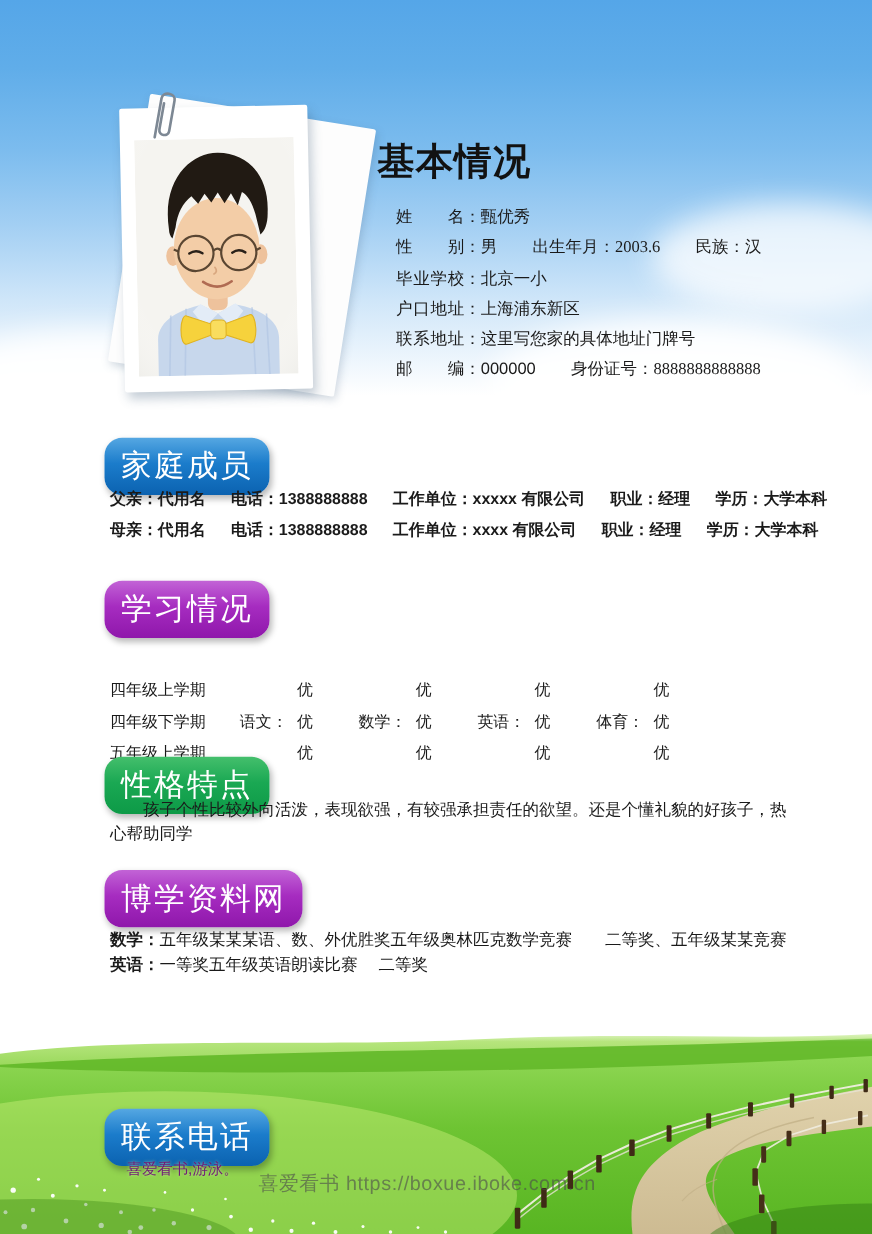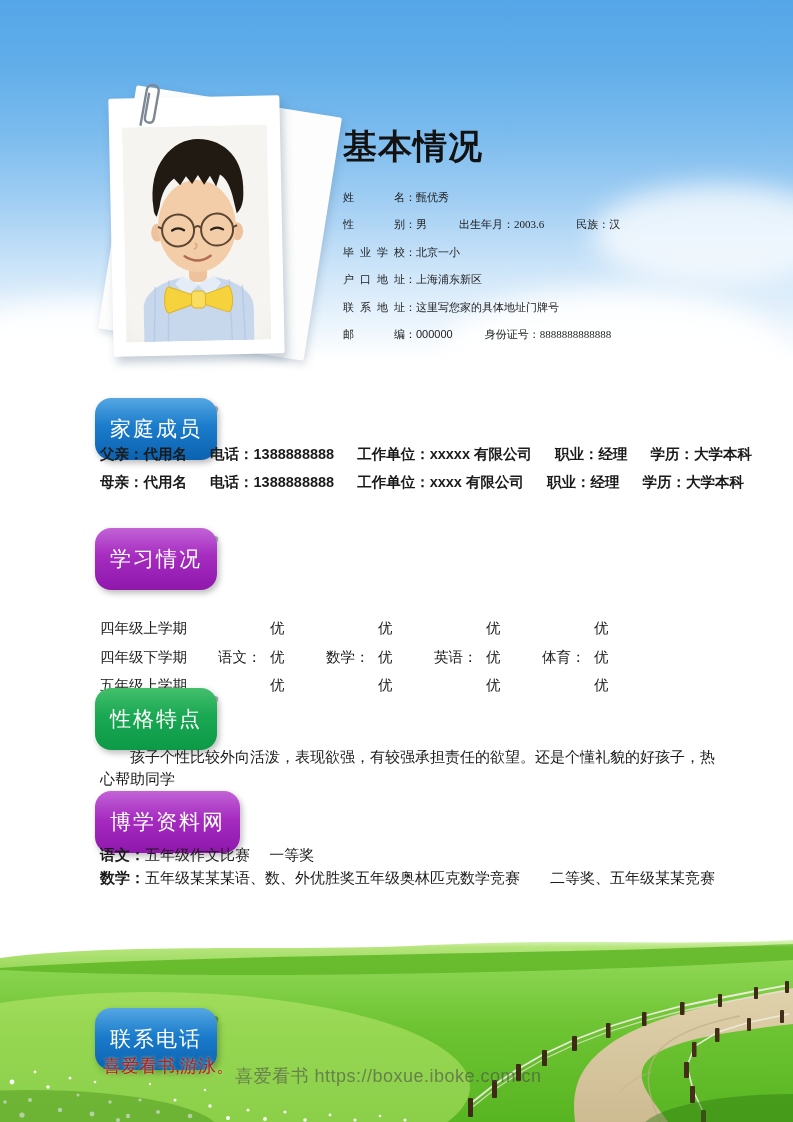--- a/index.html
+++ b/index.html
@@ -18,55 +18,55 @@
   
   .sheet-back{position:absolute;left:116px;top:100px;width:208px;height:246px;background:#fdfdfd;
               transform:rotate(9deg);box-shadow:2px 3px 8px rgba(70,100,130,.25);border-radius:2px;}
   .card{position:absolute;left:111px;top:97px;width:171px;height:258px;background:#ffffff;
         transform:rotate(-1.2deg);box-shadow:3px 6px 10px rgba(60,90,120,.3);border-radius:2px;}
   .card svg{position:absolute;left:13px;top:29px;}
   .clip{position:absolute;left:136px;top:80px;transform:rotate(10deg);}
   
   .basic{position:absolute;left:343px;top:124px;width:430px;}
   .basic h1{margin:0 0 14px 0;font-size:34px;font-weight:600;letter-spacing:1px;color:#121212;}
-  .brow{font-size:11px;line-height:27.4px;white-space:nowrap;}
+  .brow{font-size:15px;line-height:27.4px;white-space:nowrap;margin-left:17px;}
   .flabel{display:inline-block;width:62px;text-align:justify;text-align-last:justify;}
   .pair{margin-left:32px;font-family:Liberation Serif, serif;}
   
   .sec{position:absolute;left:95px;height:42px;}
   .badge-shadow{position:absolute;left:88px;top:6px;width:30px;height:32px;background:#a6abb2;
                 transform:skewX(-18deg) rotate(10deg);border-radius:4px;opacity:.9;}
-  .badge{position:absolute;left:0;top:0;padding:17px 15px;border-radius:16px;color:#fff;
-         font-size:21px;letter-spacing:2px;white-space:nowrap;
+  .badge{position:absolute;left:0;top:0;padding:7px 15px;border-radius:16px;color:#fff;
+         font-size:28px;letter-spacing:2px;white-space:nowrap;
          box-shadow:2px 3px 6px rgba(0,0,0,.28);}
   .badge.blue{background:linear-gradient(180deg,#55a7e2 0%,#1b7ccb 45%,#0b62b0 100%);}
   .badge.purple{background:linear-gradient(180deg,#c263d6 0%,#a62cc0 45%,#8f17ab 100%);}
   .badge.green{background:linear-gradient(180deg,#44bf6c 0%,#1aa853 45%,#0d9a47 100%);}
   
   .family-rows{position:absolute;left:100px;top:441px;width:640px;font-size:14.5px;font-weight:bold;}
   .frow{display:flex;line-height:27.5px;white-space:nowrap;}
   .fpair{margin-right:23px;}
   .fpair:last-child{margin-right:0;}
   
   .study-table{position:absolute;left:100px;top:583px;display:grid;
                grid-template-columns:118px 52px 56px 52px 56px 52px 56px 52px 50px;
                font-size:14.5px;line-height:28.5px;margin-top:31px;}
   .study-table div{white-space:nowrap;}
   
-  .pers-text{position:absolute;left:100px;top:746px;width:625px;font-size:15px;line-height:22px;
+  .pers-text{position:absolute;left:100px;top:726px;width:625px;font-size:15px;line-height:22px;
              text-indent:2em;}
   
   .awards-text{position:absolute;left:100px;top:843px;width:630px;font-size:15px;line-height:23px;}
   .awards-text .subj{font-weight:bold;}
   
   .grass{position:absolute;left:0;bottom:0;width:793px;height:190px;}
   
   .interests-sec{top:1008px;z-index:5;}
   .interests-sec .badge-shadow{background:rgba(20,60,10,.45);}
-  .interests-text{position:absolute;left:103px;top:1054px;z-index:5;font-size:18px;color:#b91c1c;
+  .interests-text{position:absolute;left:115px;top:1054px;z-index:5;font-size:14px;color:#701a75;
                   text-shadow:0 0 3px rgba(210,240,170,.8);}
   .watermark{position:absolute;left:235px;top:1064px;z-index:5;font-size:18px;
              color:rgba(75,75,75,.6);letter-spacing:.5px;}
   .sec-family{top:398px;}
   .sec-study{top:528px;}
   .sec-pers{top:688px;}
   .sec-awards{top:791px;}
 </style>
 </head>
 <body>
@@ -299,22 +299,22 @@
     <div class="badge-shadow"></div>
     <div class="badge green">性格特点</div>
   </div>
   <div class="pers-text">孩子个性比较外向活泼，表现欲强，有较强承担责任的欲望。还是个懂礼貌的好孩子，热心帮助同学</div>
 
   <div class="sec sec-awards">
     <div class="badge-shadow"></div>
     <div class="badge purple">博学资料网</div>
   </div>
   <div class="awards-text">
-    <div><span class="subj">语文：</span><span>五年级作文比赛　 一等奖</span></div>
     <div><span class="subj">数学：</span><span>五年级某某某语、数、外优胜奖五年级奥林匹克数学竞赛　　二等奖、五年级某某竞赛</span></div>
+    <div><span class="subj">英语：</span><span>一等奖五年级英语朗读比赛　 二等奖</span></div>
   </div>
 
   <div class="sec interests-sec">
     <div class="badge-shadow"></div>
     <div class="badge blue">联系电话</div>
   </div>
   <div class="interests-text">喜爱看书,游泳。</div>
 
   <div class="watermark">喜爱看书 https://boxue.iboke.com.cn</div>
 

